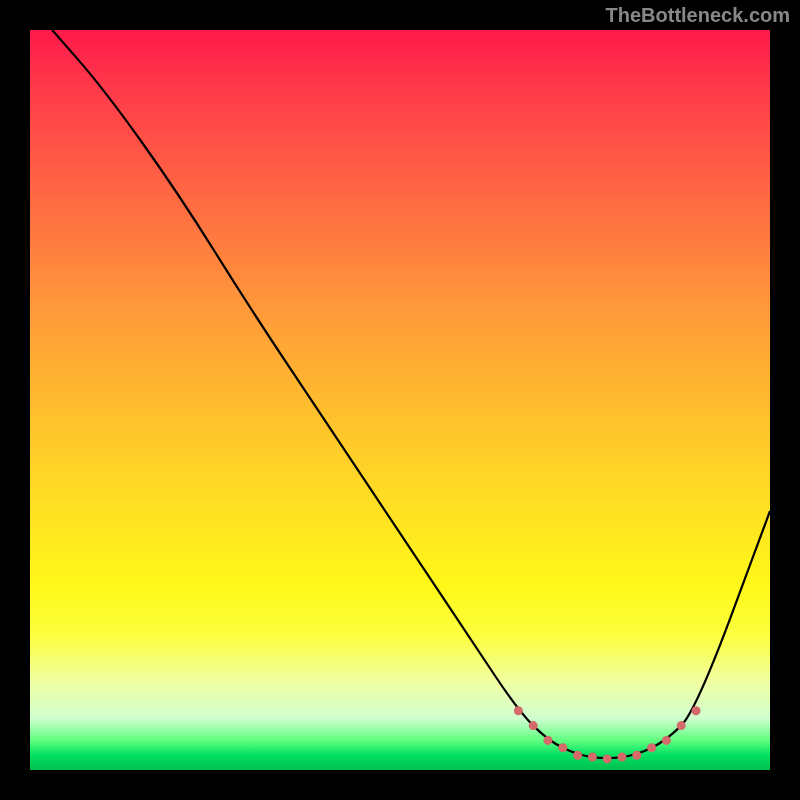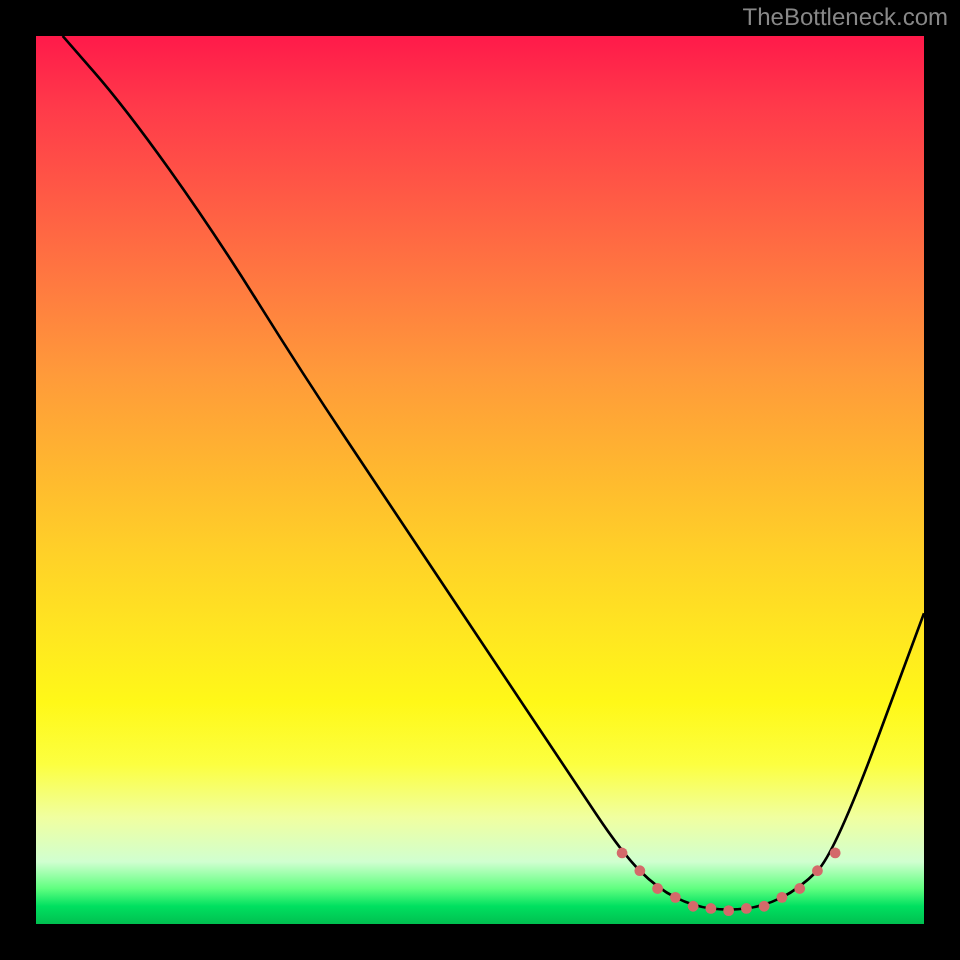--- a/index.html
+++ b/index.html
@@ -10,21 +10,21 @@
     background: #000;
     font-family: Arial, sans-serif;
     position: relative;
   }
   .attribution {
     position: absolute;
     top: 4px;
     right: 10px;
     color: #888;
     font-size: 20px;
-    font-weight: normal;
+    font-weight: bold;
     z-index: 10;
   }
   .plot-area {
     position: absolute;
     top: 30px;
     left: 30px;
     width: 740px;
     height: 740px;
     overflow: hidden;
     background: linear-gradient(to bottom,

